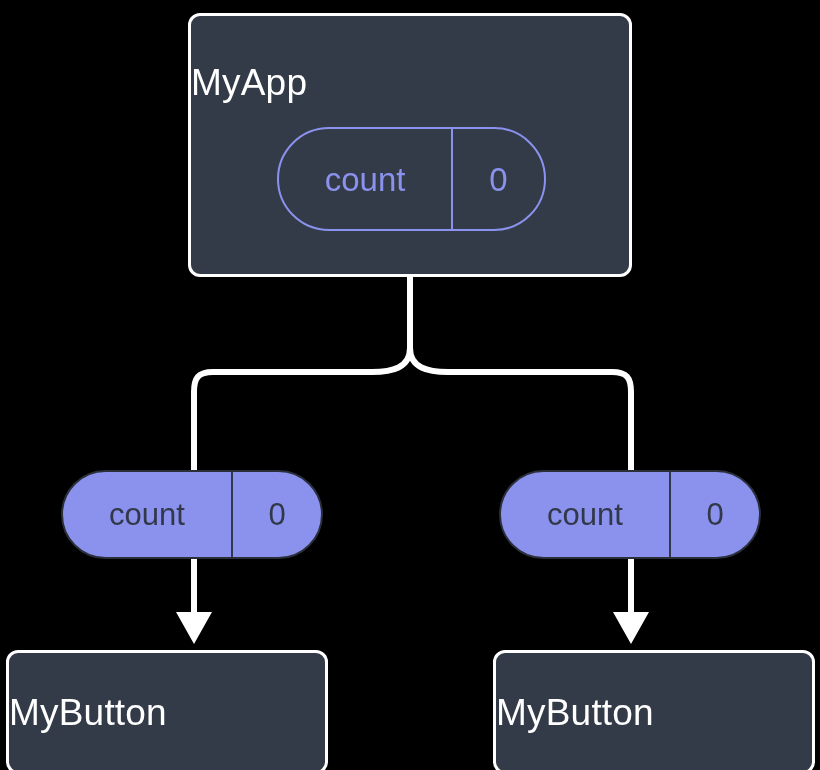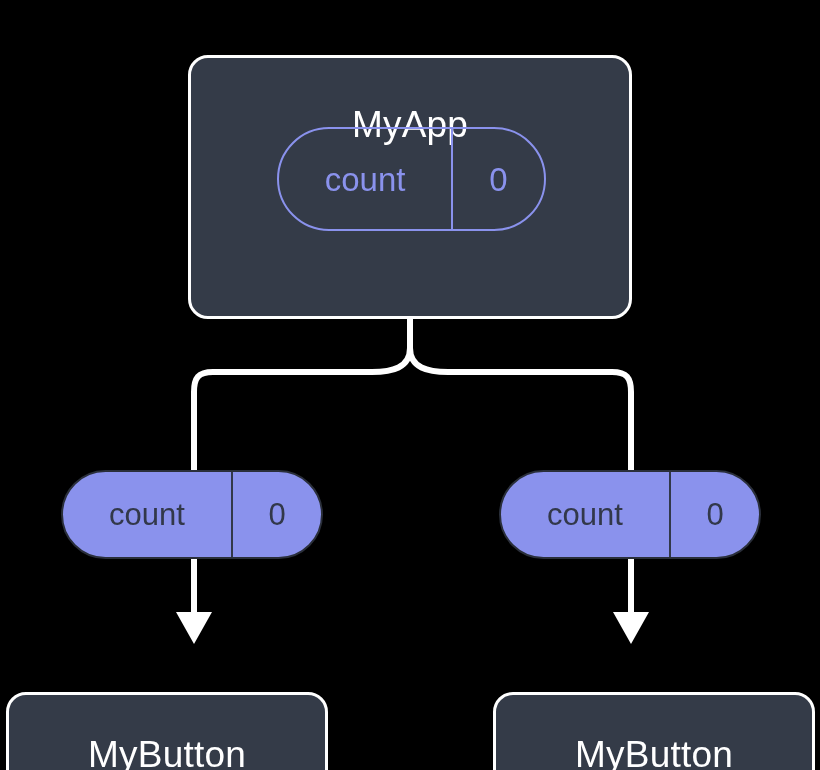--- a/index.html
+++ b/index.html
@@ -35,25 +35,23 @@
     pointer-events: none;
   }
 
   
   .component-box {
     position: absolute;
     z-index: 2;
     box-sizing: border-box;
     background: #343b48;
     border: 3px solid #ffffff;
-    border-radius: 20px;
+    border-radius: 12px;
     display: flex;
     flex-direction: column;
-    align-items: center;
-    margin-top: 42px;
   }
 
   .component-title {
     color: #ffffff;
     font-size: 37px;
     font-weight: 400;
     letter-spacing: 0.2px;
     line-height: 1;
     white-space: nowrap;
   }

